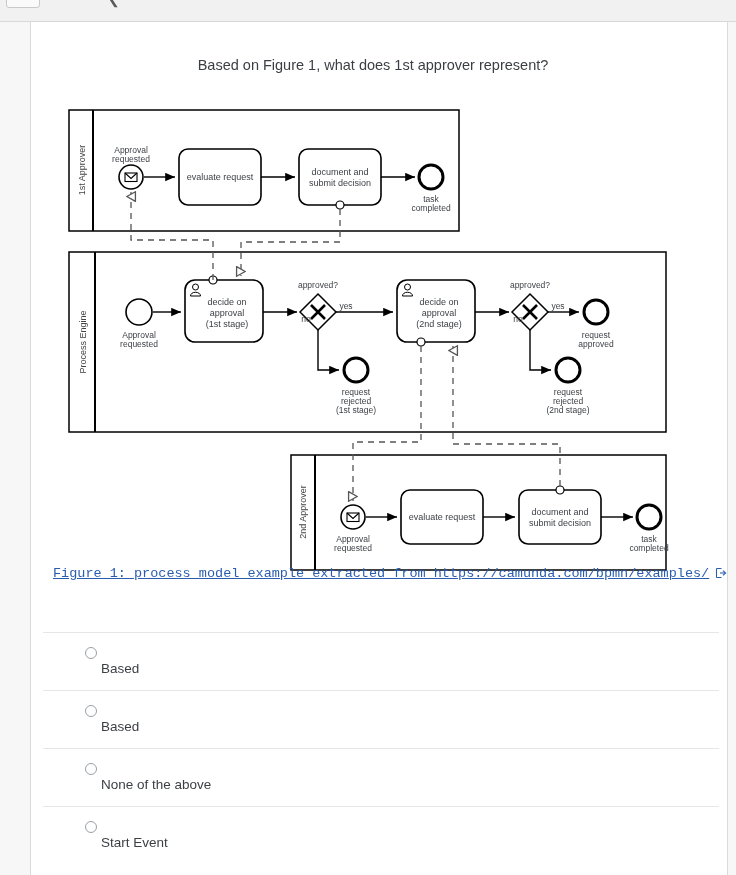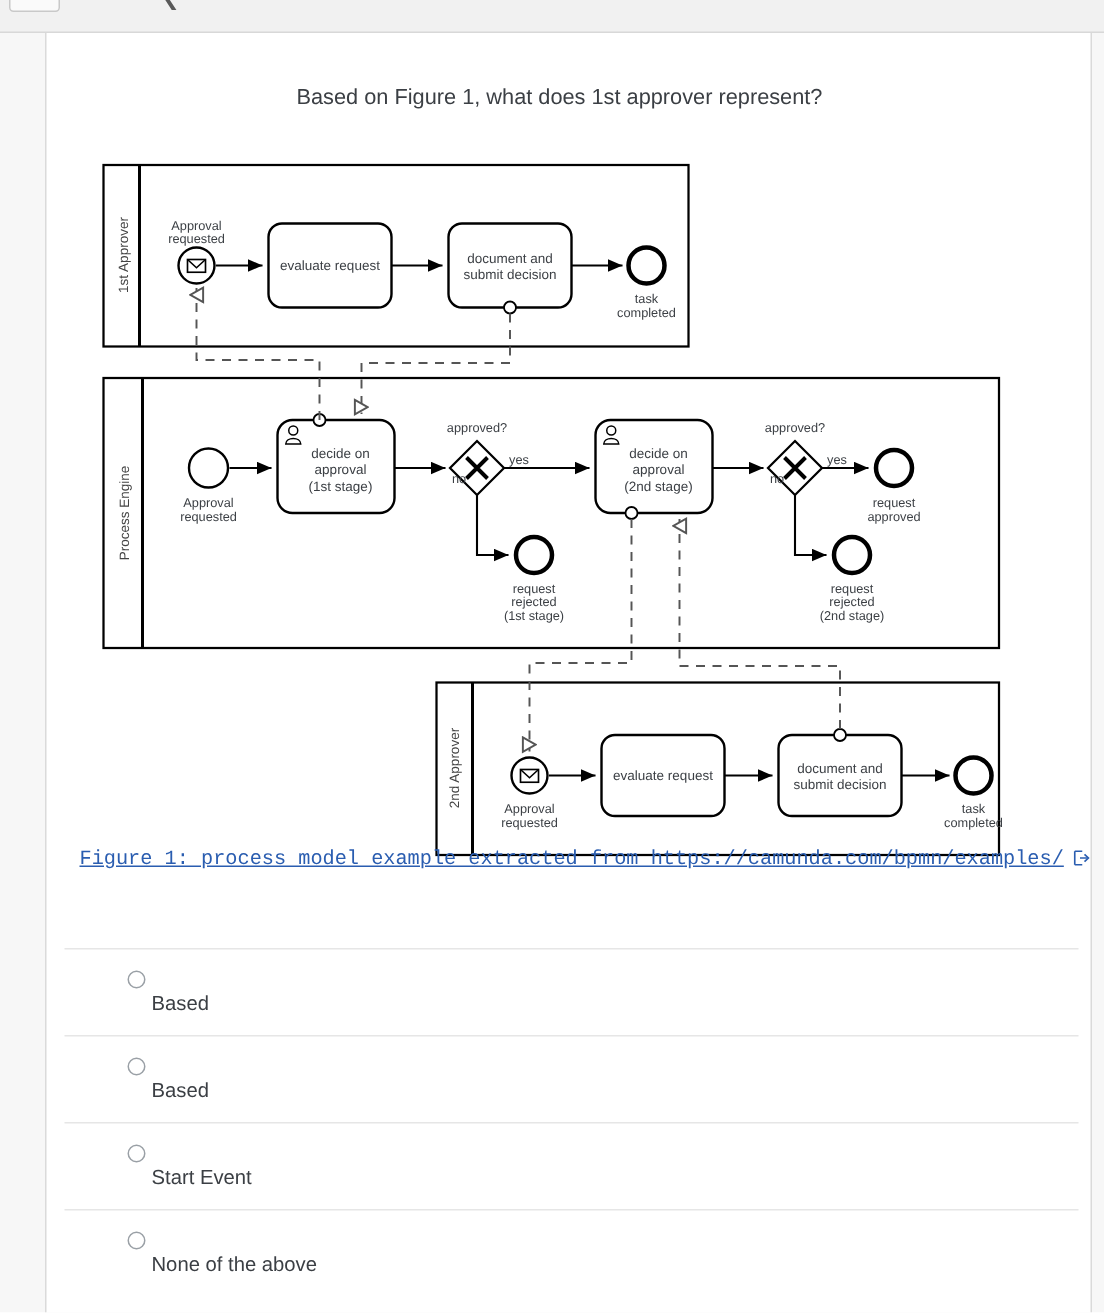--- a/index.html
+++ b/index.html
@@ -253,22 +253,22 @@
       <div class="option-row">
         <span class="radio"></span>
         <span class="option-label">Based</span>
       </div>
       <div class="option-row">
         <span class="radio"></span>
         <span class="option-label">Based</span>
       </div>
       <div class="option-row">
         <span class="radio"></span>
+        <span class="option-label">None of the above</span>
+      </div>
+      <div class="option-row">
+        <span class="radio"></span>
         <span class="option-label">Start Event</span>
-      </div>
-      <div class="option-row">
-        <span class="radio"></span>
-        <span class="option-label">None of the above</span>
       </div>
     </div>
 
   </div>
 </div>
 
 </body></html>

